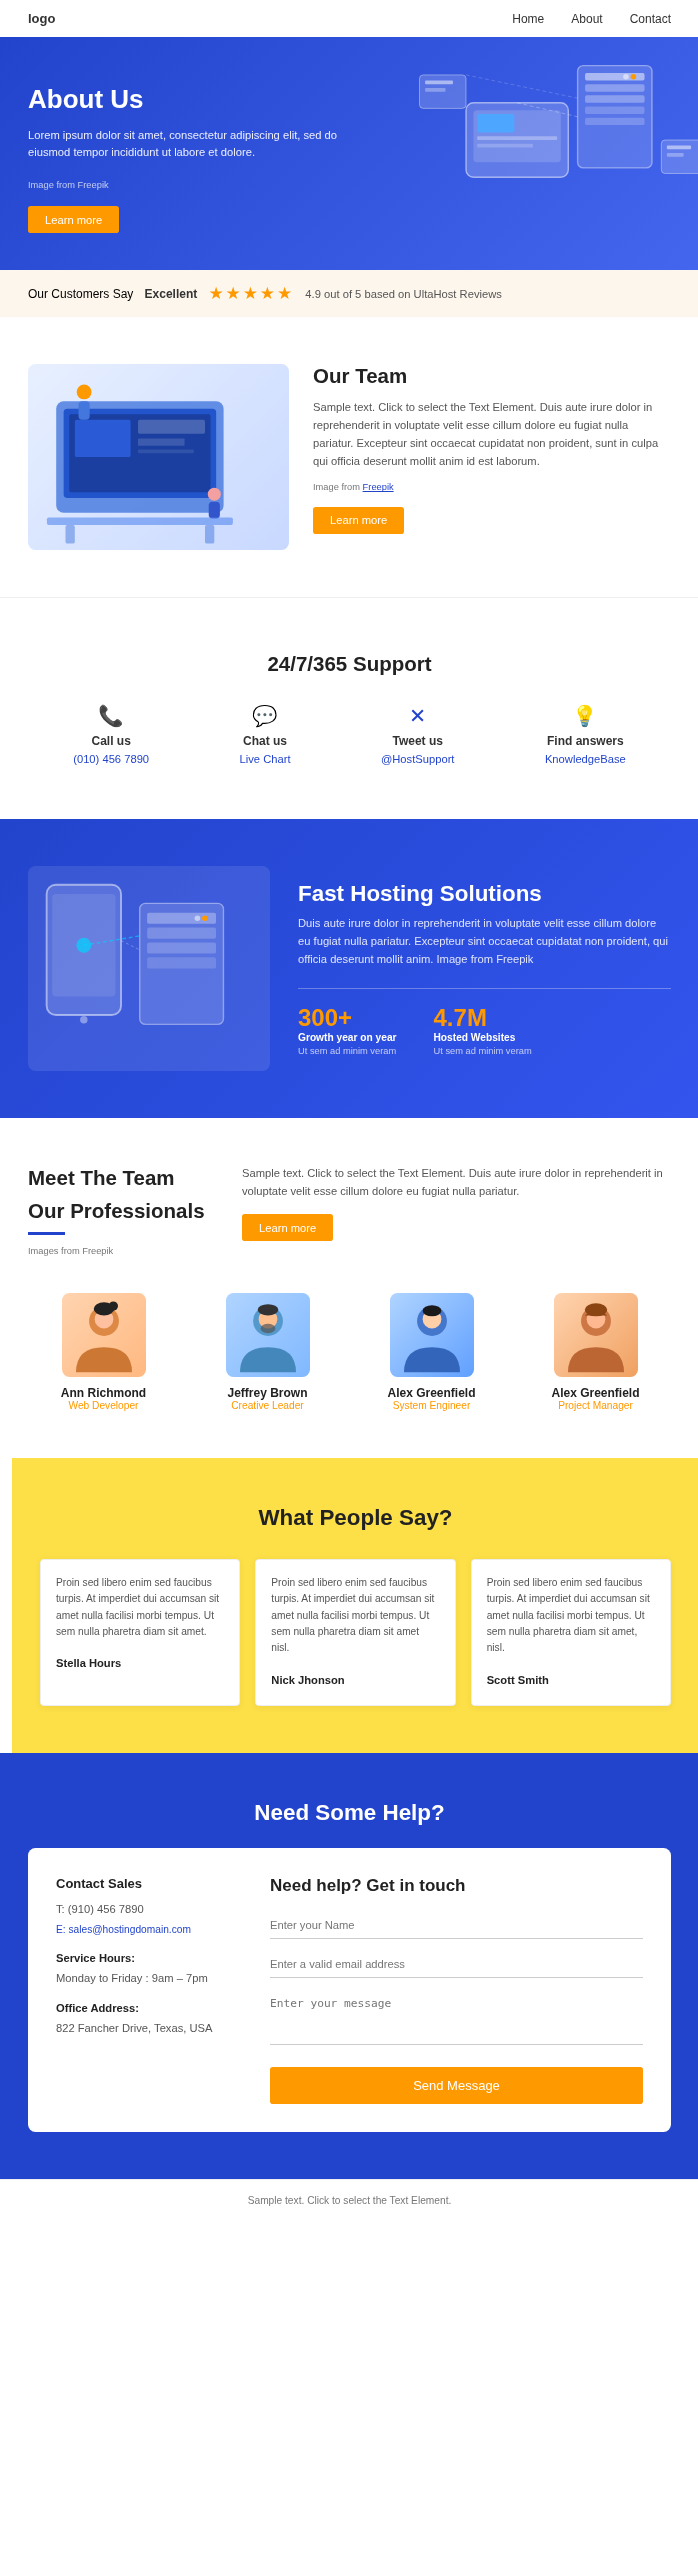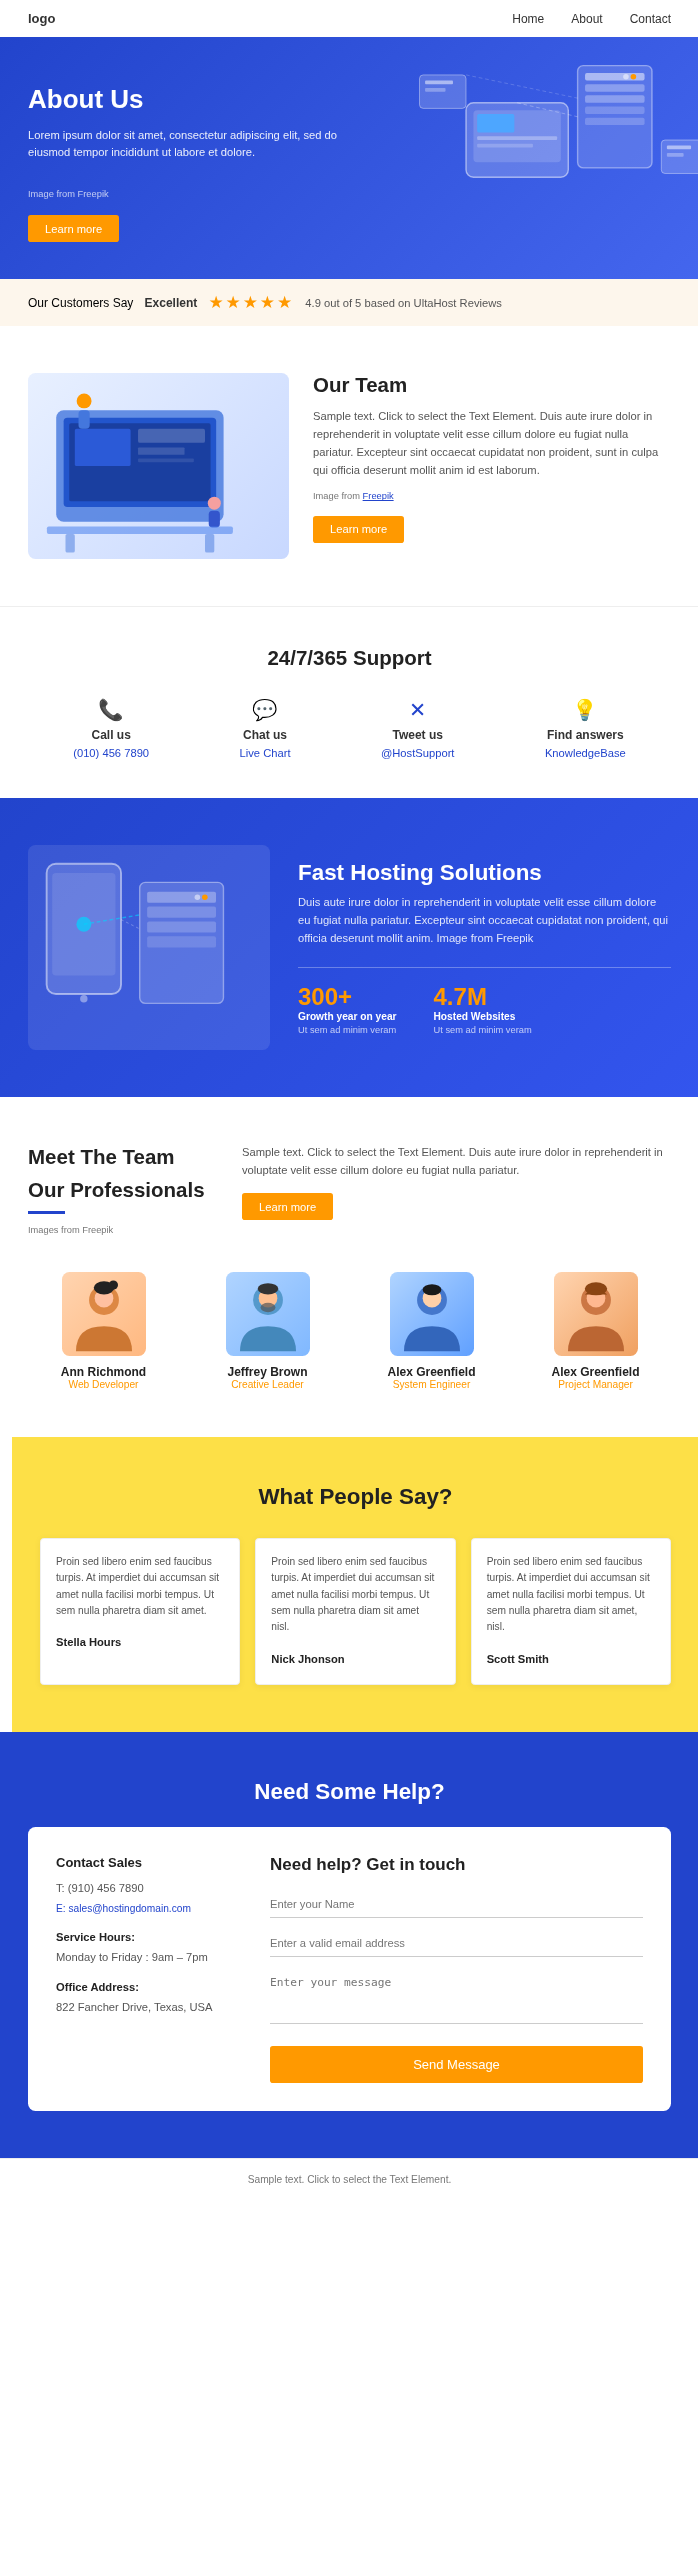--- a/index.html
+++ b/index.html
@@ -8,21 +8,21 @@
     
     nav { display: flex; justify-content: space-between; align-items: center; padding: 11.2px 28px; background: #fff; }
     .nav-logo { font-weight: bold; font-size: 13px; color: #333; }
     .nav-links { display: flex; gap: 27px; }
     .nav-links a { text-decoration: none; color: #333; font-size: 12px; }
 
     
     .hero { background: linear-gradient(135deg, #2244cc 0%, #3355dd 50%, #4466ee 100%); padding: 47px 28px 37px; position: relative; min-height: 205px; overflow: hidden; }
     .hero-content { max-width: 55%; }
     .hero h1 { color: #fff; font-size: 26px; font-weight: bold; margin-bottom: 11.2px; }
-    .hero p { color: rgba(255,255,255,0.9); font-size: 11.2px; line-height: 1.6; margin-bottom: 25px; }
+    .hero p { color: rgba(255,255,255,0.9); font-size: 11.2px; line-height: 1.6; margin-bottom: 16px; }
     .hero .image-credit { color: rgba(255,255,255,0.7); font-size: 9.3px; margin-bottom: 13px; }
     .btn-orange { background: #f90; color: #fff; border: none; padding: 7.5px 17px; font-size: 11.2px; cursor: pointer; border-radius: 2.8px; }
     .hero-illustration { position: absolute; right: -9.3px; top: 9.3px; width: 298px; height: 186px; }
     .hero-illustration svg { width: 100%; height: 100%; }
 
     
     .rating-bar { background: #fdf6ec; padding: 13px 28px; display: flex; align-items: center; gap: 11.2px; font-size: 12px; }
     .rating-bar .excellent { color: #333; font-weight: bold; }
     .stars { color: #f90; font-size: 17px; letter-spacing: 1.9px; }
     .rating-text { color: #555; font-size: 11.2px; }
@@ -31,21 +31,21 @@
     .our-team { padding: 47px 28px; display: flex; gap: 24px; align-items: flex-start; background: #fff; }
     .team-image { width: 261px; flex-shrink: 0; }
     .team-image-box { width: 261px; height: 186px; background: linear-gradient(135deg, #e8f0ff, #c8d8ff); border-radius: 7.5px; display: flex; align-items: center; justify-content: center; overflow: hidden; }
     .team-content { flex: 1; }
     .team-content h2 { font-size: 20.5px; color: #222; margin-bottom: 11.2px; }
     .team-content p { font-size: 11.2px; color: #555; line-height: 1.6; margin-bottom: 9.3px; }
     .team-content .img-credit { font-size: 9.3px; color: #777; margin-bottom: 11.2px; }
     .img-credit a { color: #2244cc; text-decoration: underline; }
 
     
-    .support { padding: 39px 28px; text-align: center; background: #fff; border-top: 0.9px solid #eee; }
+    .support { padding: 54px 28px; text-align: center; background: #fff; border-top: 0.9px solid #eee; }
     .support h2 { font-size: 20.5px; color: #222; margin-bottom: 28px; }
     .support-items { display: flex; justify-content: space-around; }
     .support-item { display: flex; flex-direction: column; align-items: center; gap: 5.6px; }
     .support-icon { font-size: 20.5px; color: #2244cc; }
     .support-item .title { font-size: 12px; color: #333; font-weight: bold; }
     .support-item .subtitle { font-size: 11.2px; color: #2244cc; }
 
     
     .fast-hosting { background: linear-gradient(135deg, #2244cc, #3355ee); padding: 47px 28px; display: flex; gap: 28px; align-items: center; min-height: 242px; }
     .hosting-image { width: 242px; flex-shrink: 0; }

